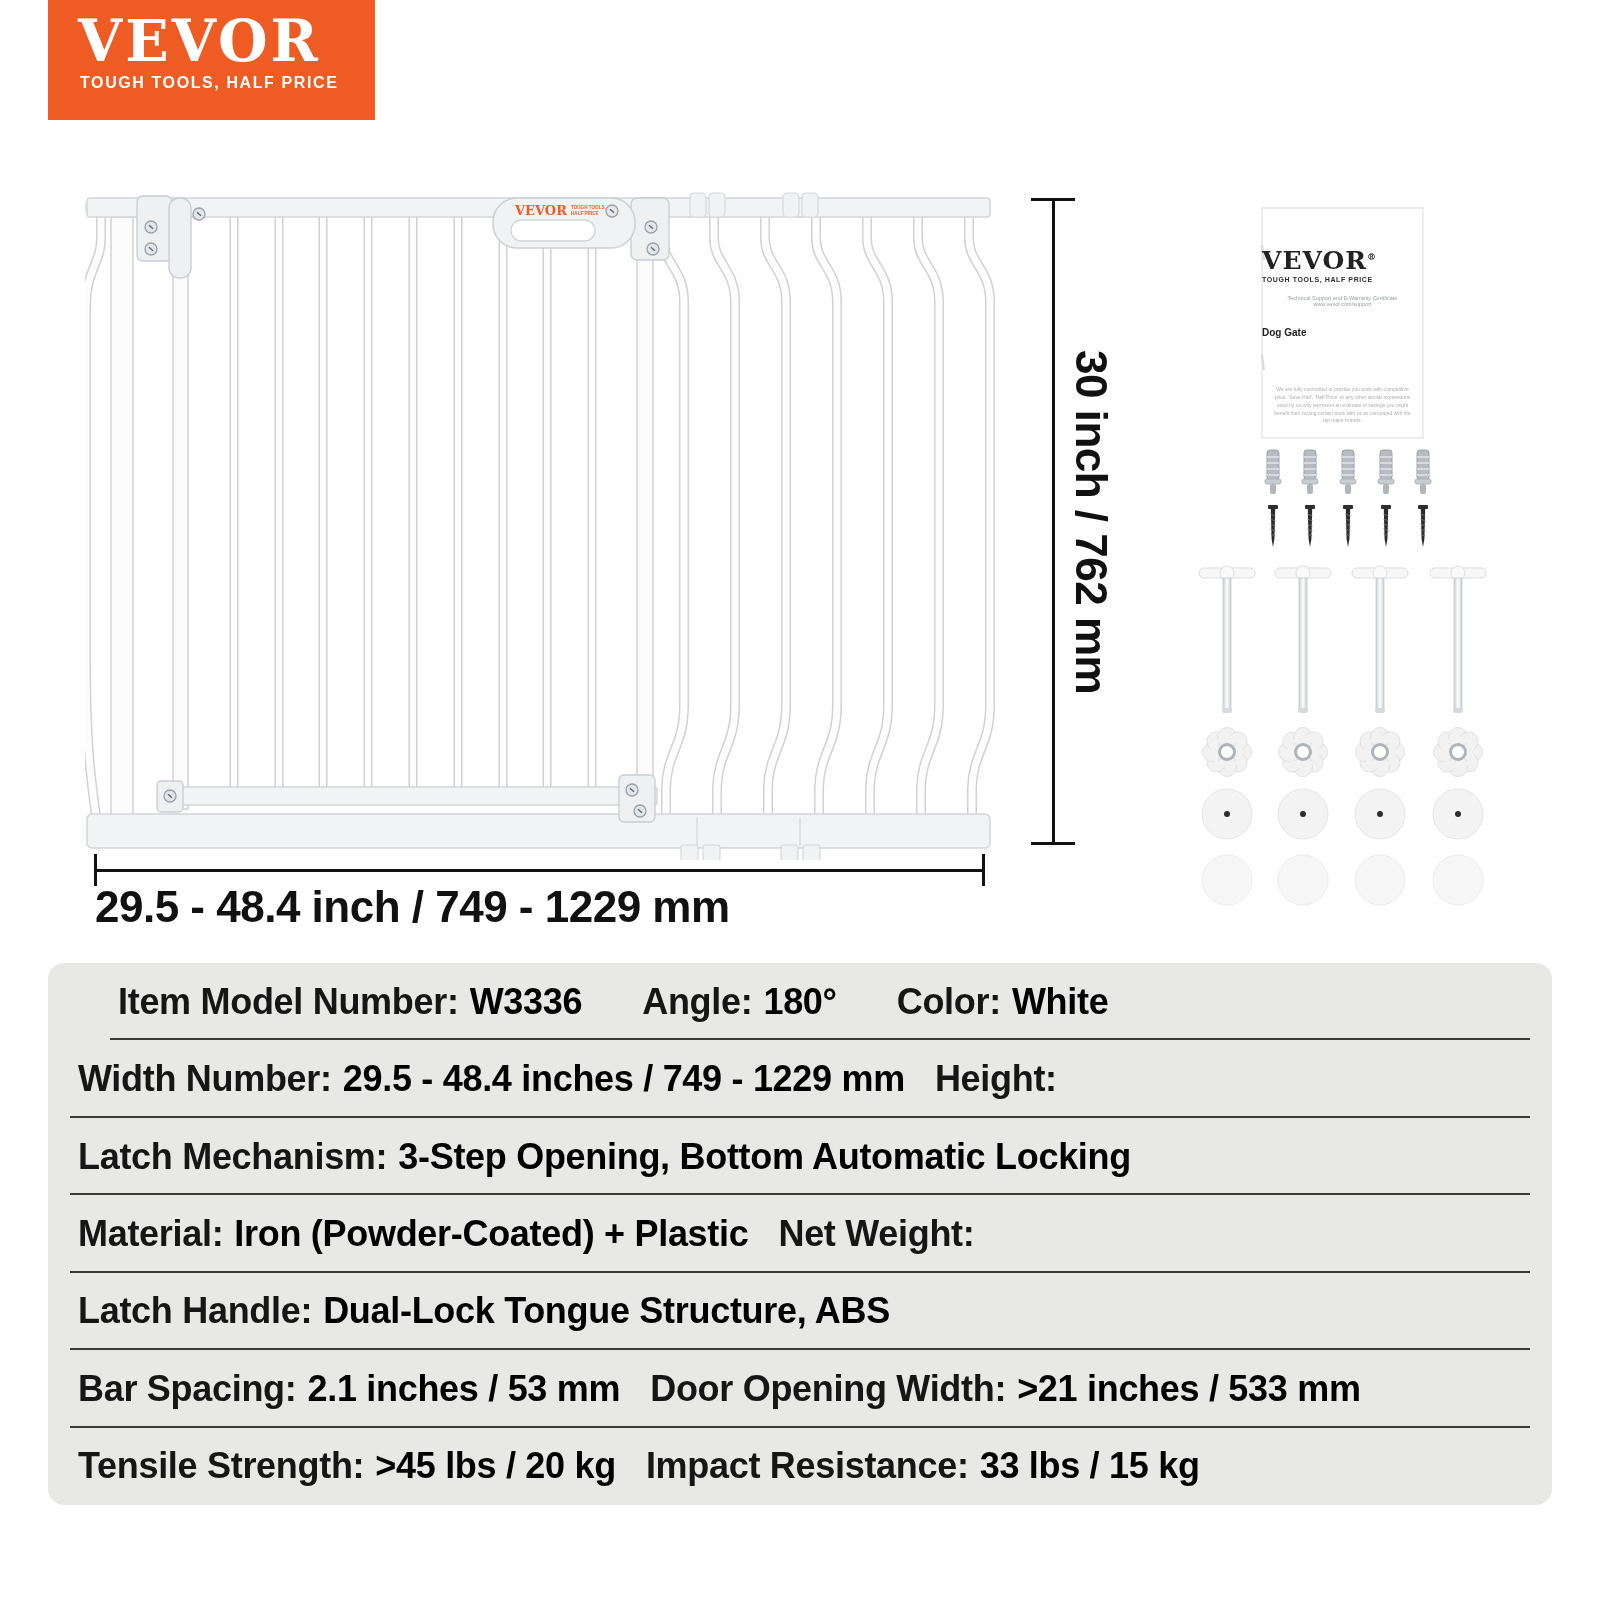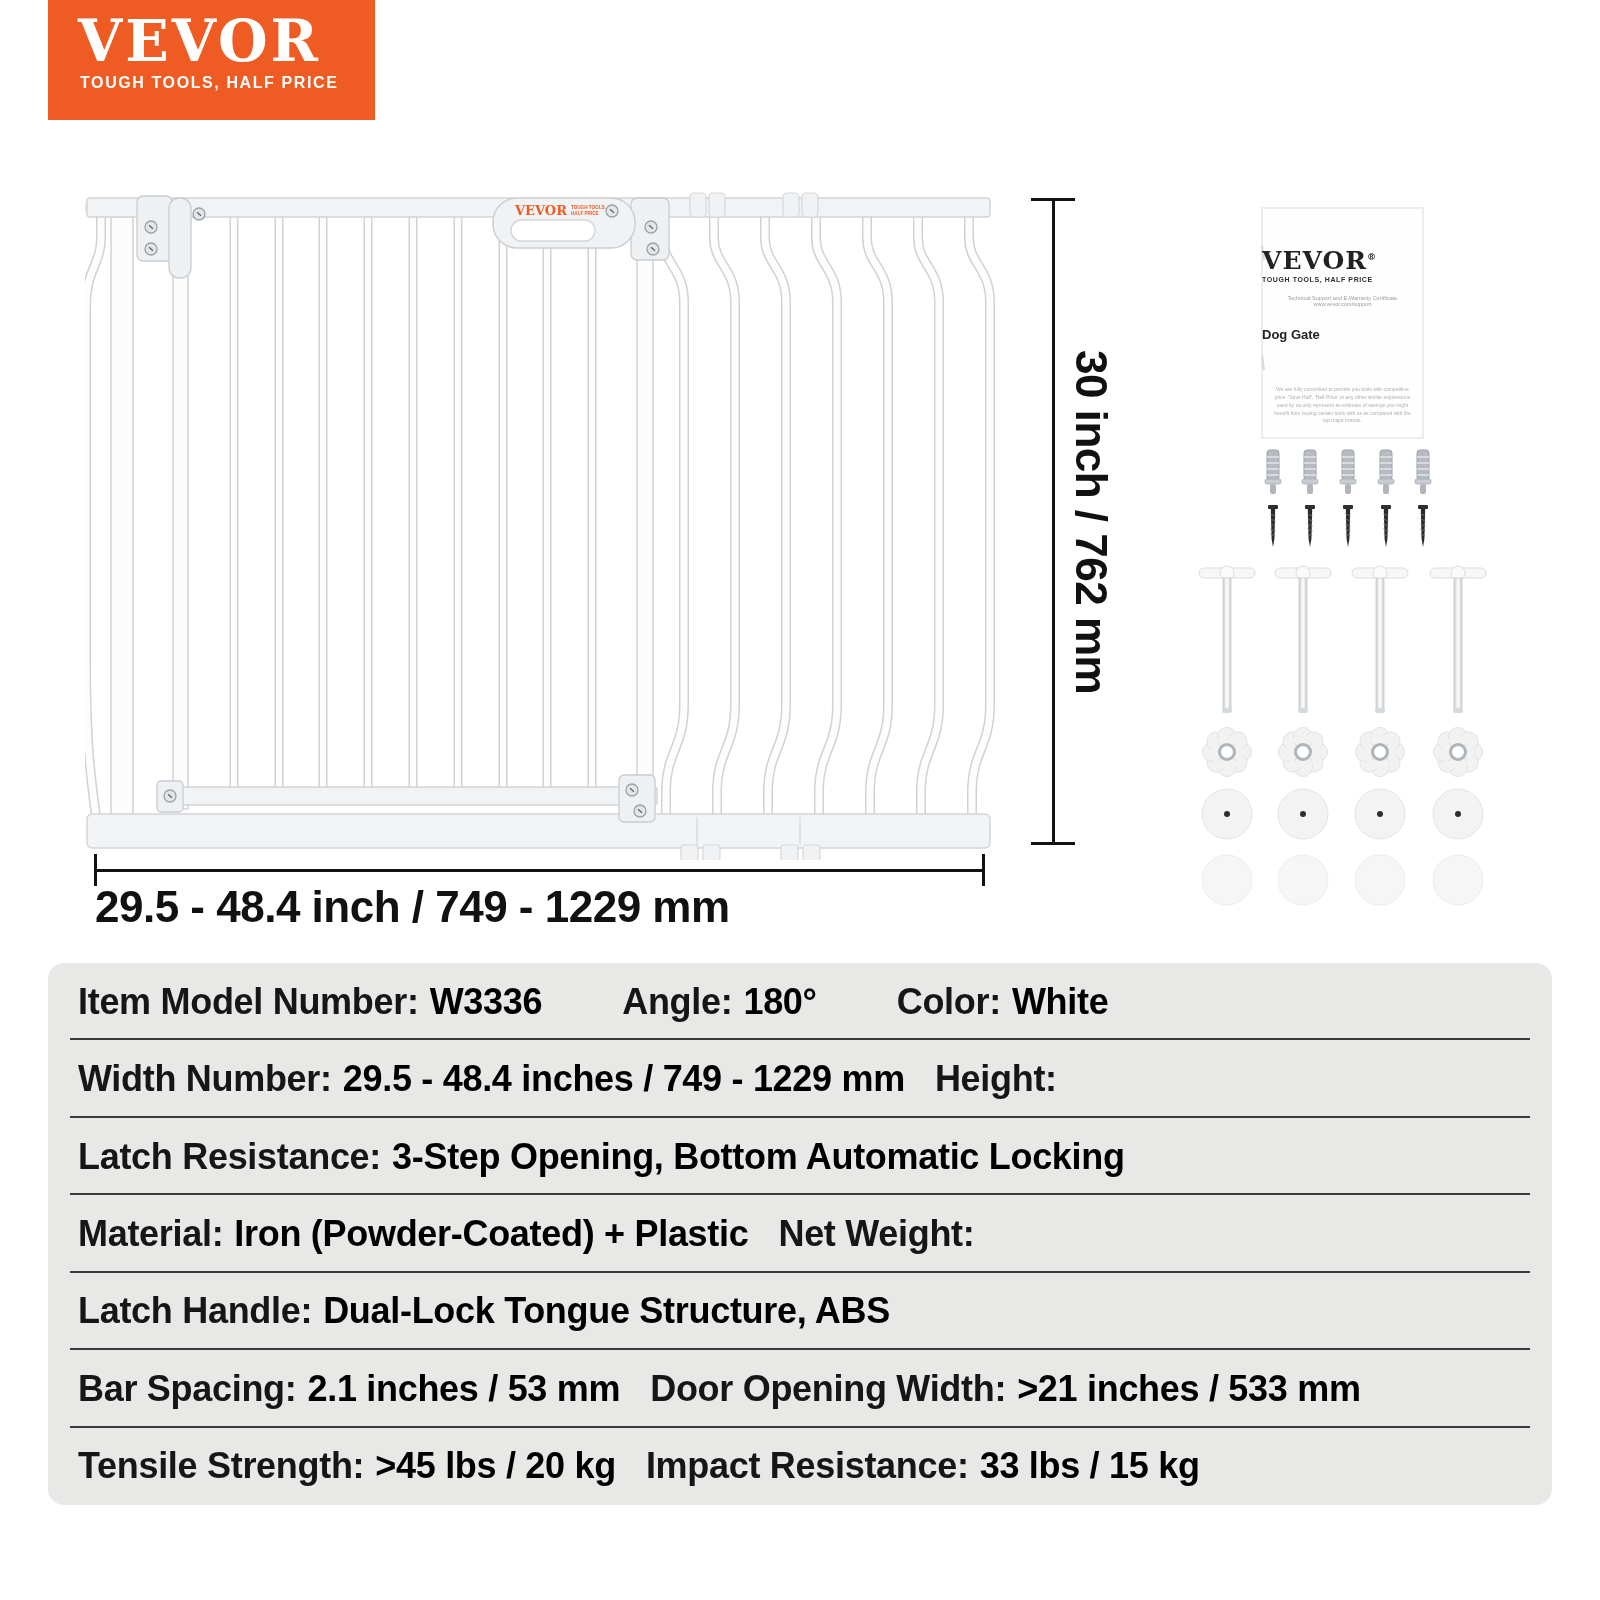--- a/index.html
+++ b/index.html
@@ -35,32 +35,32 @@
 
   
   .parts{position:absolute;left:1150px;top:190px;width:380px;height:720px;}
   .manual-text{position:absolute;left:1262px;top:208px;width:161px;height:230px;
                display:flex;flex-direction:column;align-items:flex-start;text-align:center;}
   .manual-text .mlogo{margin-top:36px;font-family:"DejaVu Serif",serif;font-weight:bold;
                       font-size:25px;color:#222;letter-spacing:1px;line-height:26px;}
   .manual-text .mlogo .reg{font-size:9px;vertical-align:super;}
   .manual-text .mtag{margin-top:2px;font-size:7px;font-weight:bold;color:#2d2d2d;letter-spacing:0.6px;}
   .manual-text .msup{margin-top:12px;font-size:5.5px;color:#9aa0a3;}
-  .manual-text .mtitle{margin-top:20px;font-size:13px;font-weight:bold;color:#222;}
+  .manual-text .mtitle{margin-top:20px;font-size:10px;font-weight:bold;color:#222;}
   .manual-text .mdisc{margin-top:auto;margin-bottom:13px;padding:0 10px;font-size:5px;
                       line-height:1.55;color:#b0b0b0;}
 
   
   .spec{position:absolute;left:48px;top:963px;width:1504px;height:542px;background:#e8e8e7;
         border-radius:16px;display:flex;flex-direction:column;}
   .spec-row{flex:1;display:flex;align-items:center;padding-left:30px;position:relative;
             font-size:36px;font-weight:bold;letter-spacing:-0.3px;gap:30px;white-space:nowrap;}
   .spec-row:not(:last-child)::after{content:"";position:absolute;left:22px;right:22px;bottom:0;
             height:2px;background:#3a3a3a;}
-  .spec-row.wide-gap{gap:80px;}
+  .spec-row.wide-gap{gap:60px;margin-left:40px;}
   .pair{display:inline-flex;}
   .lbl{color:#161616;margin-right:11px;}
   .val{color:#000000;}
 </style>
 </head>
 <body>
 
 <div class="canvas">
 
   <div class="badge">
@@ -321,21 +321,21 @@
       <span class="pair">
           <span class="lbl">Width Number:</span>
           <span class="val">29.5 - 48.4 inches / 749 - 1229 mm</span>
         </span>
       <span class="pair">
           <span class="lbl">Height:</span>
         </span>
     </div>
     <div class="spec-row">
       <span class="pair">
-          <span class="lbl">Latch Resistance:</span>
+          <span class="lbl">Latch Mechanism:</span>
           <span class="val">3-Step Opening, Bottom Automatic Locking</span>
         </span>
     </div>
     <div class="spec-row">
       <span class="pair">
           <span class="lbl">Material:</span>
           <span class="val">Iron (Powder-Coated) + Plastic</span>
         </span>
       <span class="pair">
           <span class="lbl">Net Weight:</span>

